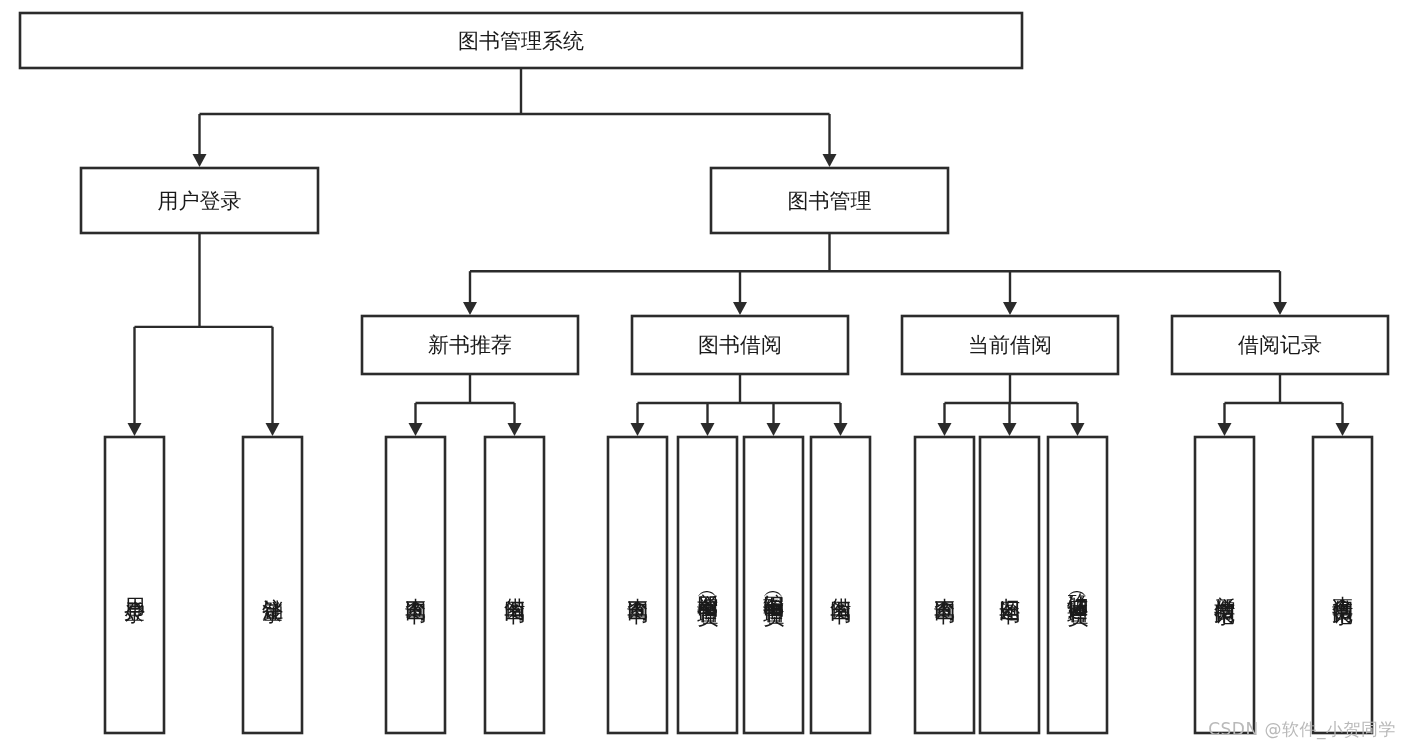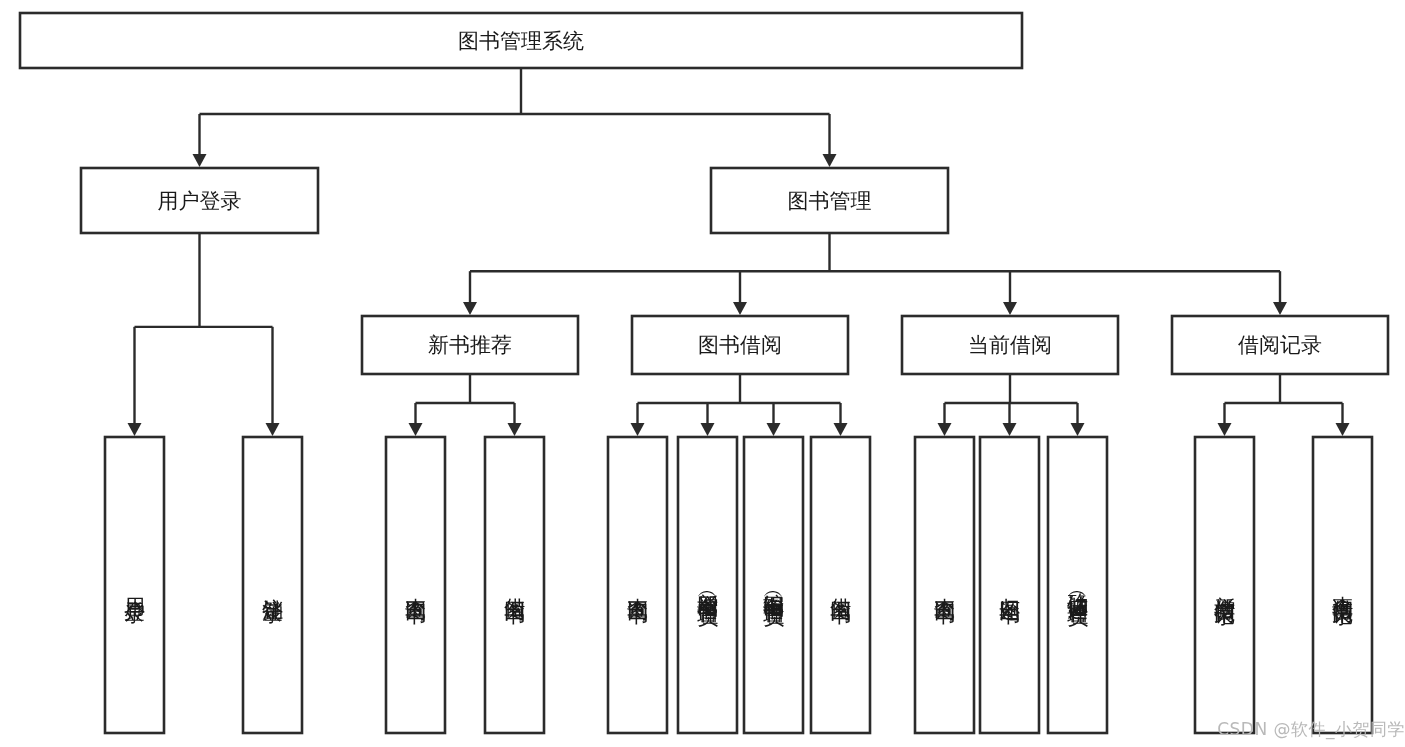--- a/index.html
+++ b/index.html
@@ -57,21 +57,21 @@
     text-orientation: upright;
     font-family: "DejaVu Sans", "Liberation Sans", sans-serif;
     font-size: 21px;
     line-height: 1.08;
     letter-spacing: 2px;
     color: #1a1a1a;
     white-space: nowrap;
   }
   #watermark {
     position: absolute;
-    right: 0;
+    right: 9px;
     bottom: 6px;
     font-family: "DejaVu Sans", "Liberation Sans", sans-serif;
     font-size: 17px;
     color: #b9b9b9;
     letter-spacing: 0.5px;
     white-space: nowrap;
   }
 </style>
 </head>
 <body>

